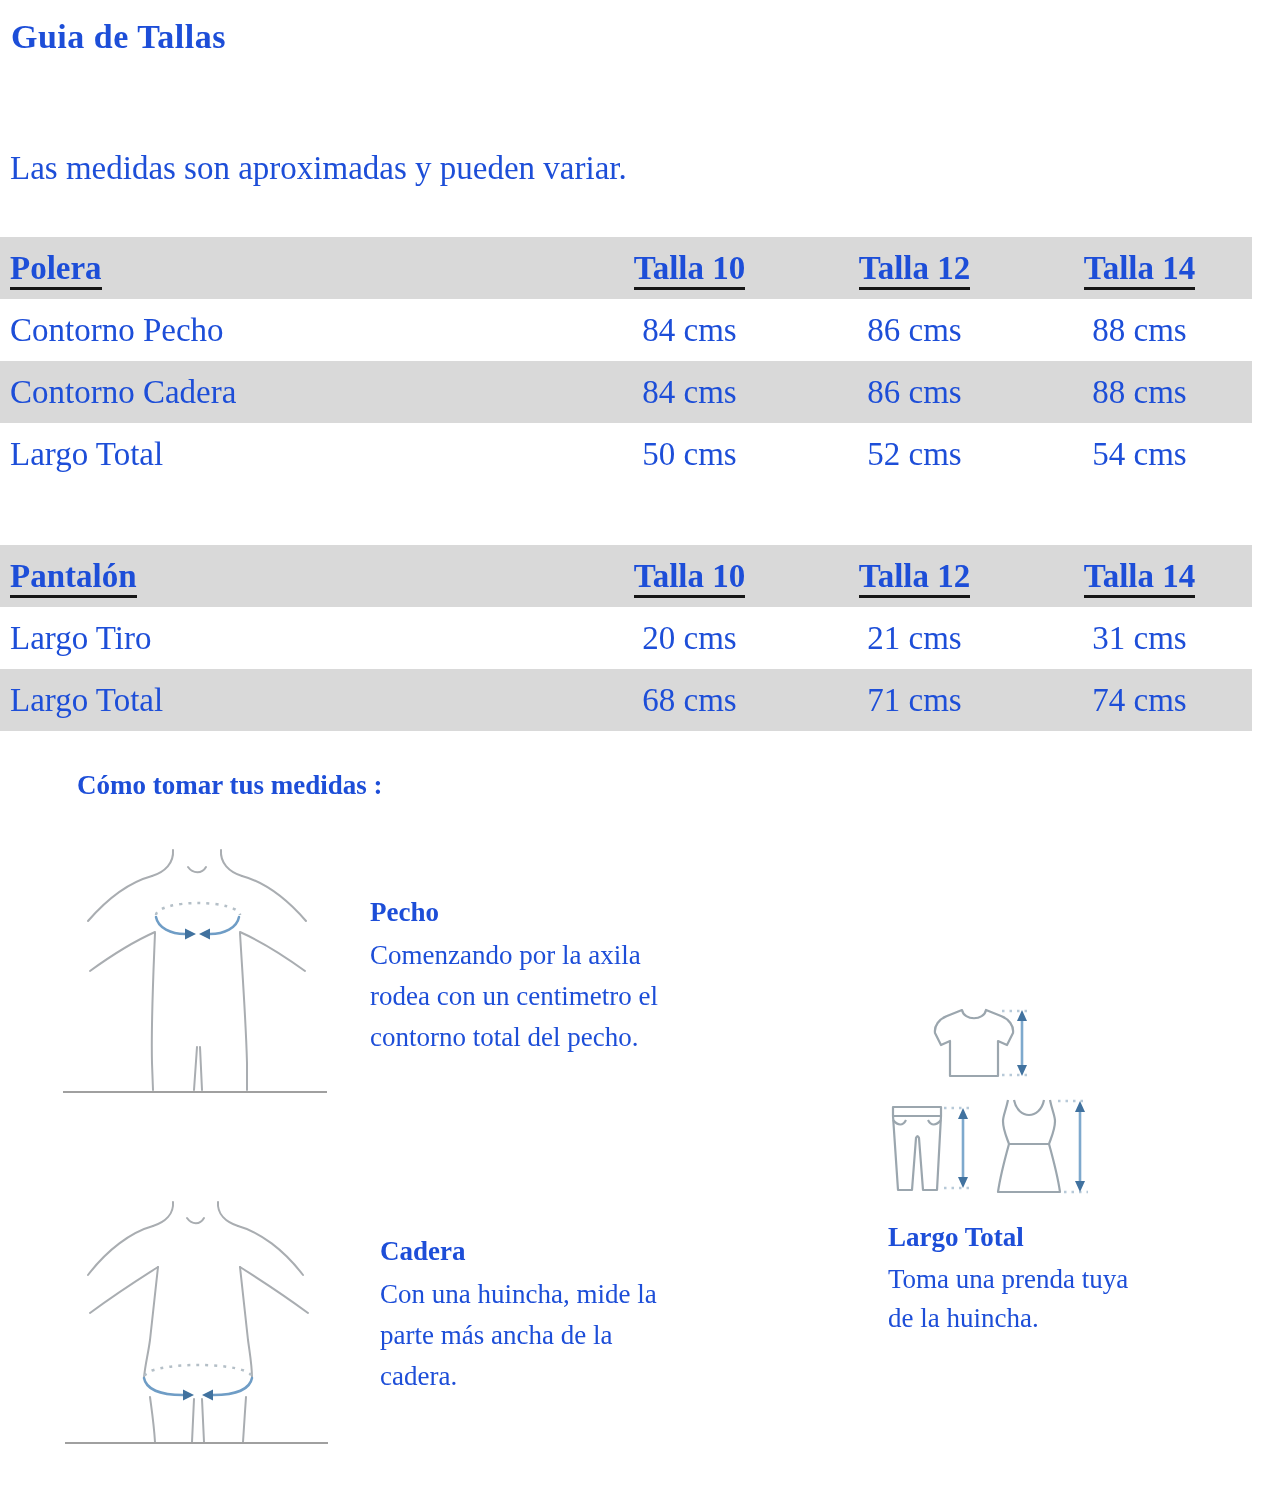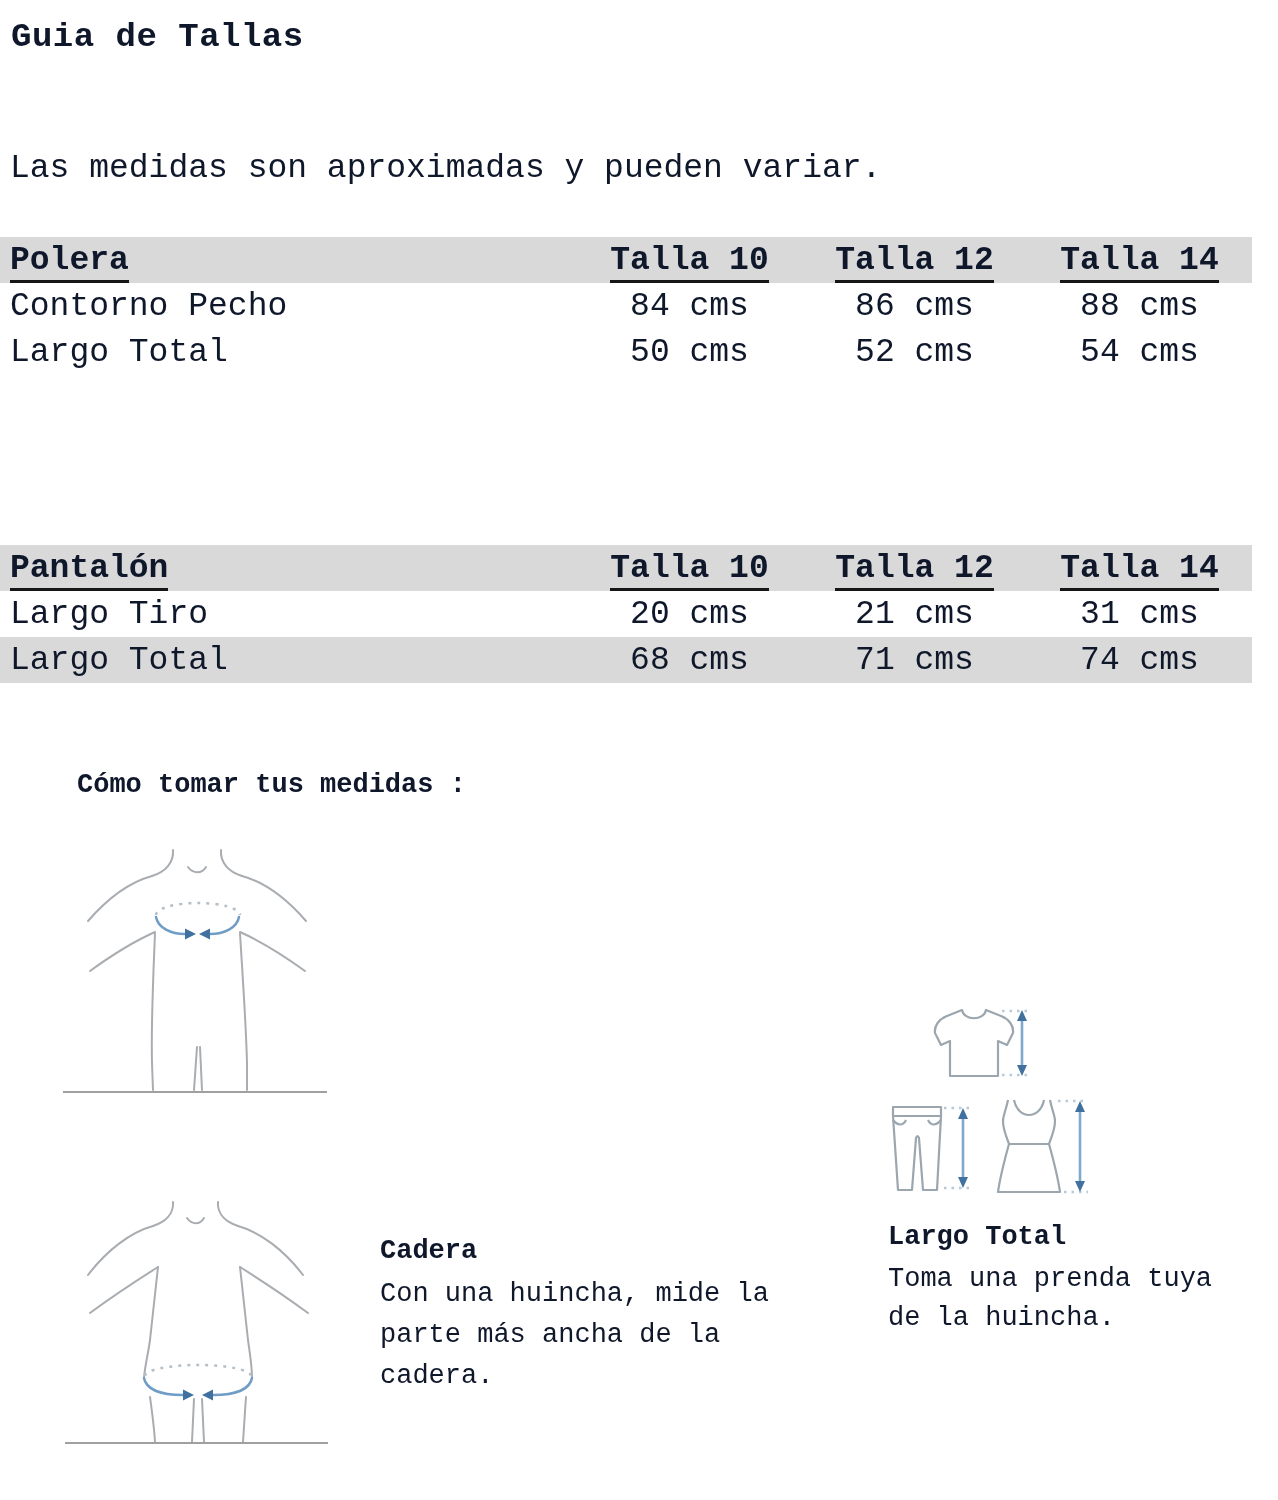--- a/index.html
+++ b/index.html
@@ -1,24 +1,24 @@
 <!DOCTYPE html>
 <html><head>
 <meta charset="utf-8">
 <style>
   html,body{margin:0;padding:0;background:#ffffff;}
   .page{
     position:relative;width:1278px;height:1500px;background:#ffffff;
-    font-family:Liberation Mono, monospace;color:#0f172a;overflow:hidden;
+    font-family:Liberation Serif, serif;color:#1d4ed8;overflow:hidden;
   }
   .doc-title{position:absolute;left:11px;top:18px;font-size:34px;font-weight:bold;letter-spacing:.5px;}
   .doc-subtitle{position:absolute;left:10px;top:130px;font-size:33px;margin-top:20px;}
 
   table.size{position:absolute;left:0;width:1252px;border-collapse:collapse;table-layout:fixed;font-size:33px;}
-  table.size th,table.size td{padding:0;margin:0;vertical-align:middle;height:46px;font-weight:normal;}
+  table.size th,table.size td{padding:0;margin:0;vertical-align:middle;height:62px;font-weight:normal;}
   table.size .lab{text-align:left;padding-left:10px;}
   table.size .val{text-align:center;}
   tr.shaded{background:#d9d9d9;}
   tr.head th{font-weight:bold;}
   .u{border-bottom:3px solid #161616;padding-bottom:1px;}
   #t-polera{top:237px;}
   #t-pantalon{top:545px;}
 
   .howto-heading{position:absolute;left:77px;top:770px;font-size:27px;font-weight:bold;}
   .measure-text{position:absolute;font-size:27px;line-height:41px;}
@@ -54,20 +54,26 @@
       <th class="val"><span class="u">Talla 10</span></th>
       <th class="val"><span class="u">Talla 12</span></th>
       <th class="val"><span class="u">Talla 14</span></th>
     </tr>
     <tr>
       <td class="lab">Contorno Pecho</td>
       <td class="val">84 cms</td>
       <td class="val">86 cms</td>
       <td class="val">88 cms</td>
     </tr>
+    <tr class="shaded">
+      <td class="lab">Contorno Cadera</td>
+      <td class="val">84 cms</td>
+      <td class="val">86 cms</td>
+      <td class="val">88 cms</td>
+    </tr>
     <tr>
       <td class="lab">Largo Total</td>
       <td class="val">50 cms</td>
       <td class="val">52 cms</td>
       <td class="val">54 cms</td>
     </tr>
   </tbody>
     </table>
 
   <table class="size" id="t-pantalon">
@@ -118,20 +124,26 @@
     <path d="M8,249 L272,249" stroke="#a0a0a0" stroke-width="2" fill="none"></path>
     <g>
       <path d="M101,72 A42,12 0 0 1 185,72" stroke="#b4bfc7" stroke-width="2.5" stroke-dasharray="3 6" fill="none"></path>
       <path d="M101,74 C103,85 116,91 130,91" stroke="#6f9dc6" stroke-width="2.5" fill="none" stroke-linecap="round"></path>
       <polygon points="130,85.5 141,91 130,96.5" fill="#41729f"></polygon>
       <path d="M184,74 C182,85 169,91 155,91" stroke="#6f9dc6" stroke-width="2.5" fill="none" stroke-linecap="round"></path>
       <polygon points="155,85.5 144,91 155,96.5" fill="#41729f"></polygon>
     </g>
   </svg>
 
+  <div class="measure-text" id="pecho-text">
+    <div class="mt-title">Pecho</div>
+    <div>Comenzando por la axila</div>
+    <div>rodea con un centimetro el</div>
+    <div>contorno total del pecho.</div>
+  </div>
 
   <svg class="fig" id="icon-tshirt" width="115" height="85" viewBox="0 0 115 85">
     <path d="M34,8 L19,14 C11,17 6,24 7,31 L13,43 L22,39 L22,74 L70,74 L70,39 L79,43 L85,31 C86,24 81,17 73,14 L58,8 C56,19 36,19 34,8 Z" stroke="#9ba6ae" stroke-width="2.2" fill="none" stroke-linejoin="round"></path>
     <g>
       <line x1="74" y1="9" x2="102" y2="9" stroke="#b7c9d8" stroke-width="2.4" stroke-dasharray="2.5 5"></line>
       <line x1="74" y1="73" x2="102" y2="73" stroke="#b7c9d8" stroke-width="2.4" stroke-dasharray="2.5 5"></line>
       <line x1="94" y1="16" x2="94" y2="66" stroke="#7ea9cd" stroke-width="2.6"></line>
       <polygon points="94,8 89,19 99,19" fill="#41729f"></polygon>
       <polygon points="94,74 89,63 99,63" fill="#41729f"></polygon>
     </g>

